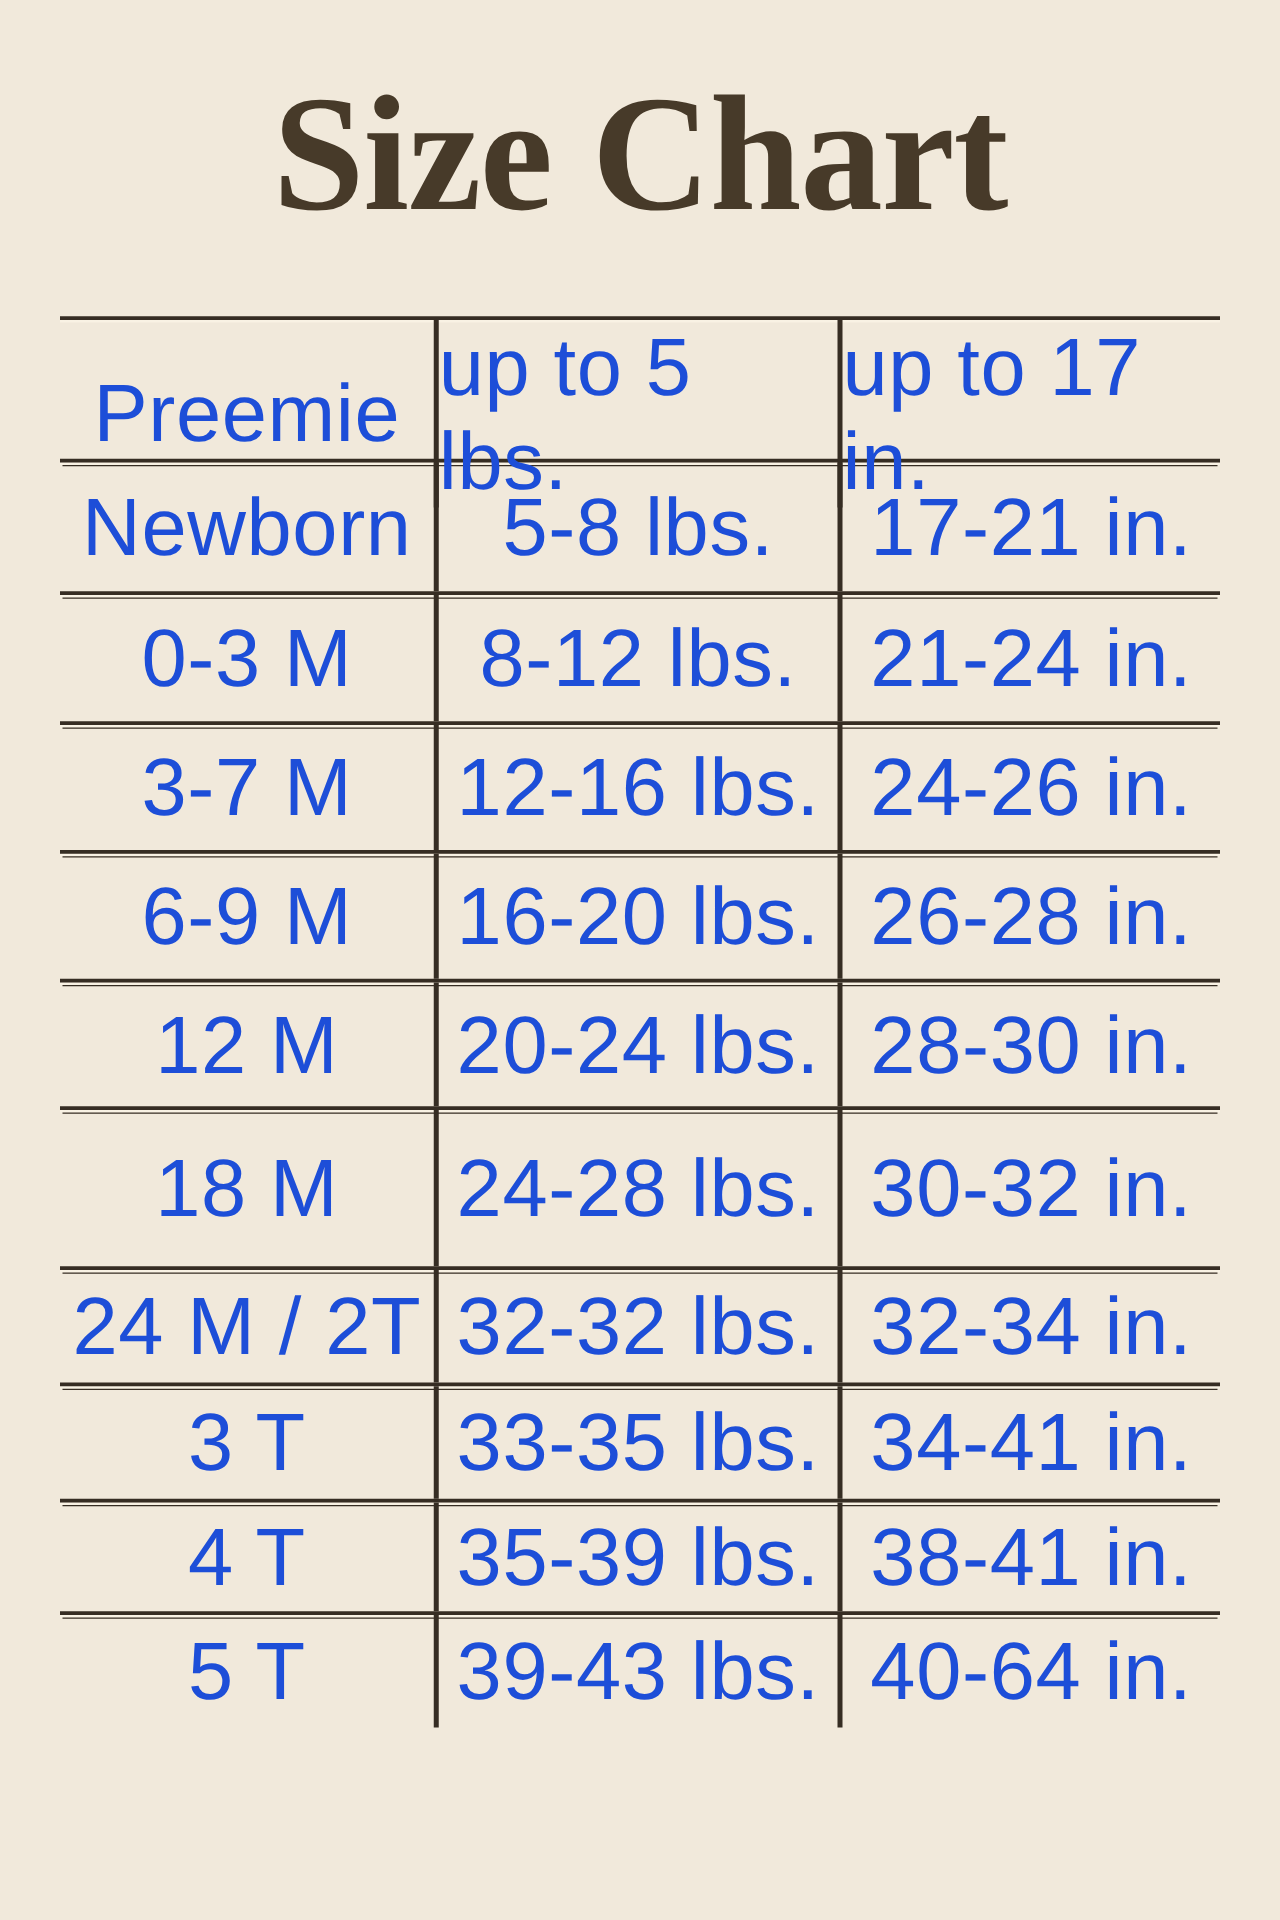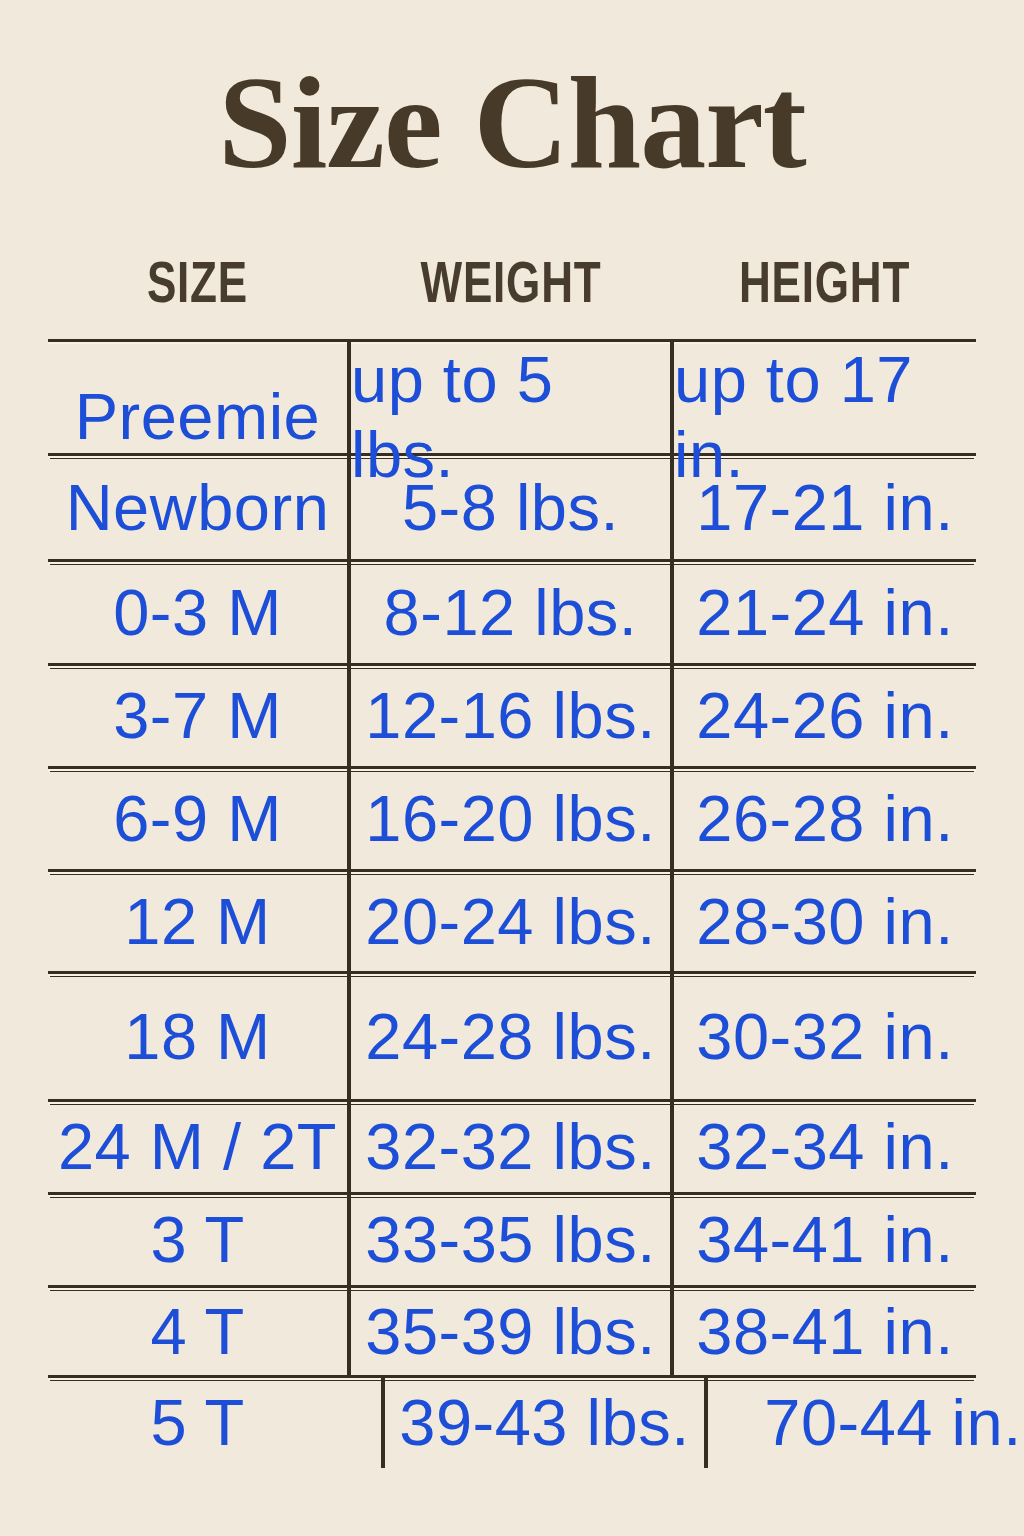--- a/index.html
+++ b/index.html
@@ -61,21 +61,20 @@
   .row {
     display: grid;
     grid-template-columns: 299px 327px 302px;
     box-sizing: border-box;
     border-bottom: 3px solid #362d23;
     box-shadow: 0 2px 0 #f9f2e4, 0 5px 0 -2px #362d23;
   }
   .row:last-child {
     border-bottom: none;
     box-shadow: none;
-    gap: 34px;
   }
   .row:nth-child(1)  { height: 114px; }
   .row:nth-child(2)  { height: 106px; }
   .row:nth-child(3)  { height: 104px; }
   .row:nth-child(4)  { height: 103px; }
   .row:nth-child(5)  { height: 103px; }
   .row:nth-child(6)  { height: 102px; }
   .row:nth-child(7)  { height: 128px; }
   .row:nth-child(8)  { height: 93px; }
   .row:nth-child(9)  { height: 93px; }
@@ -96,25 +95,20 @@
 </style>
 </head>
 <body>
 
 <div class="page">
 
   <h1 class="title">Size Chart</h1>
 
   <div class="size-table">
 
-    <div class="header-row">
-      <div class="header-cell"><span>SIZE</span></div>
-      <div class="header-cell"><span>WEIGHT</span></div>
-      <div class="header-cell"><span>HEIGHT</span></div>
-    </div>
 
     <div class="t-body">
 
       <div class="row">
         <div class="cell">Preemie</div>
         <div class="cell mid">up to 5 lbs.</div>
         <div class="cell">up to 17 in.</div>
       </div>
 
       <div class="row">
@@ -167,18 +161,18 @@
 
       <div class="row">
         <div class="cell">4 T</div>
         <div class="cell mid">35-39 lbs.</div>
         <div class="cell">38-41 in.</div>
       </div>
 
       <div class="row">
         <div class="cell">5 T</div>
         <div class="cell mid">39-43 lbs.</div>
-        <div class="cell">70-44 in.</div>
+        <div class="cell">40-64 in.</div>
       </div>
 
     </div>
   </div>
 </div>
 
 </body></html>

